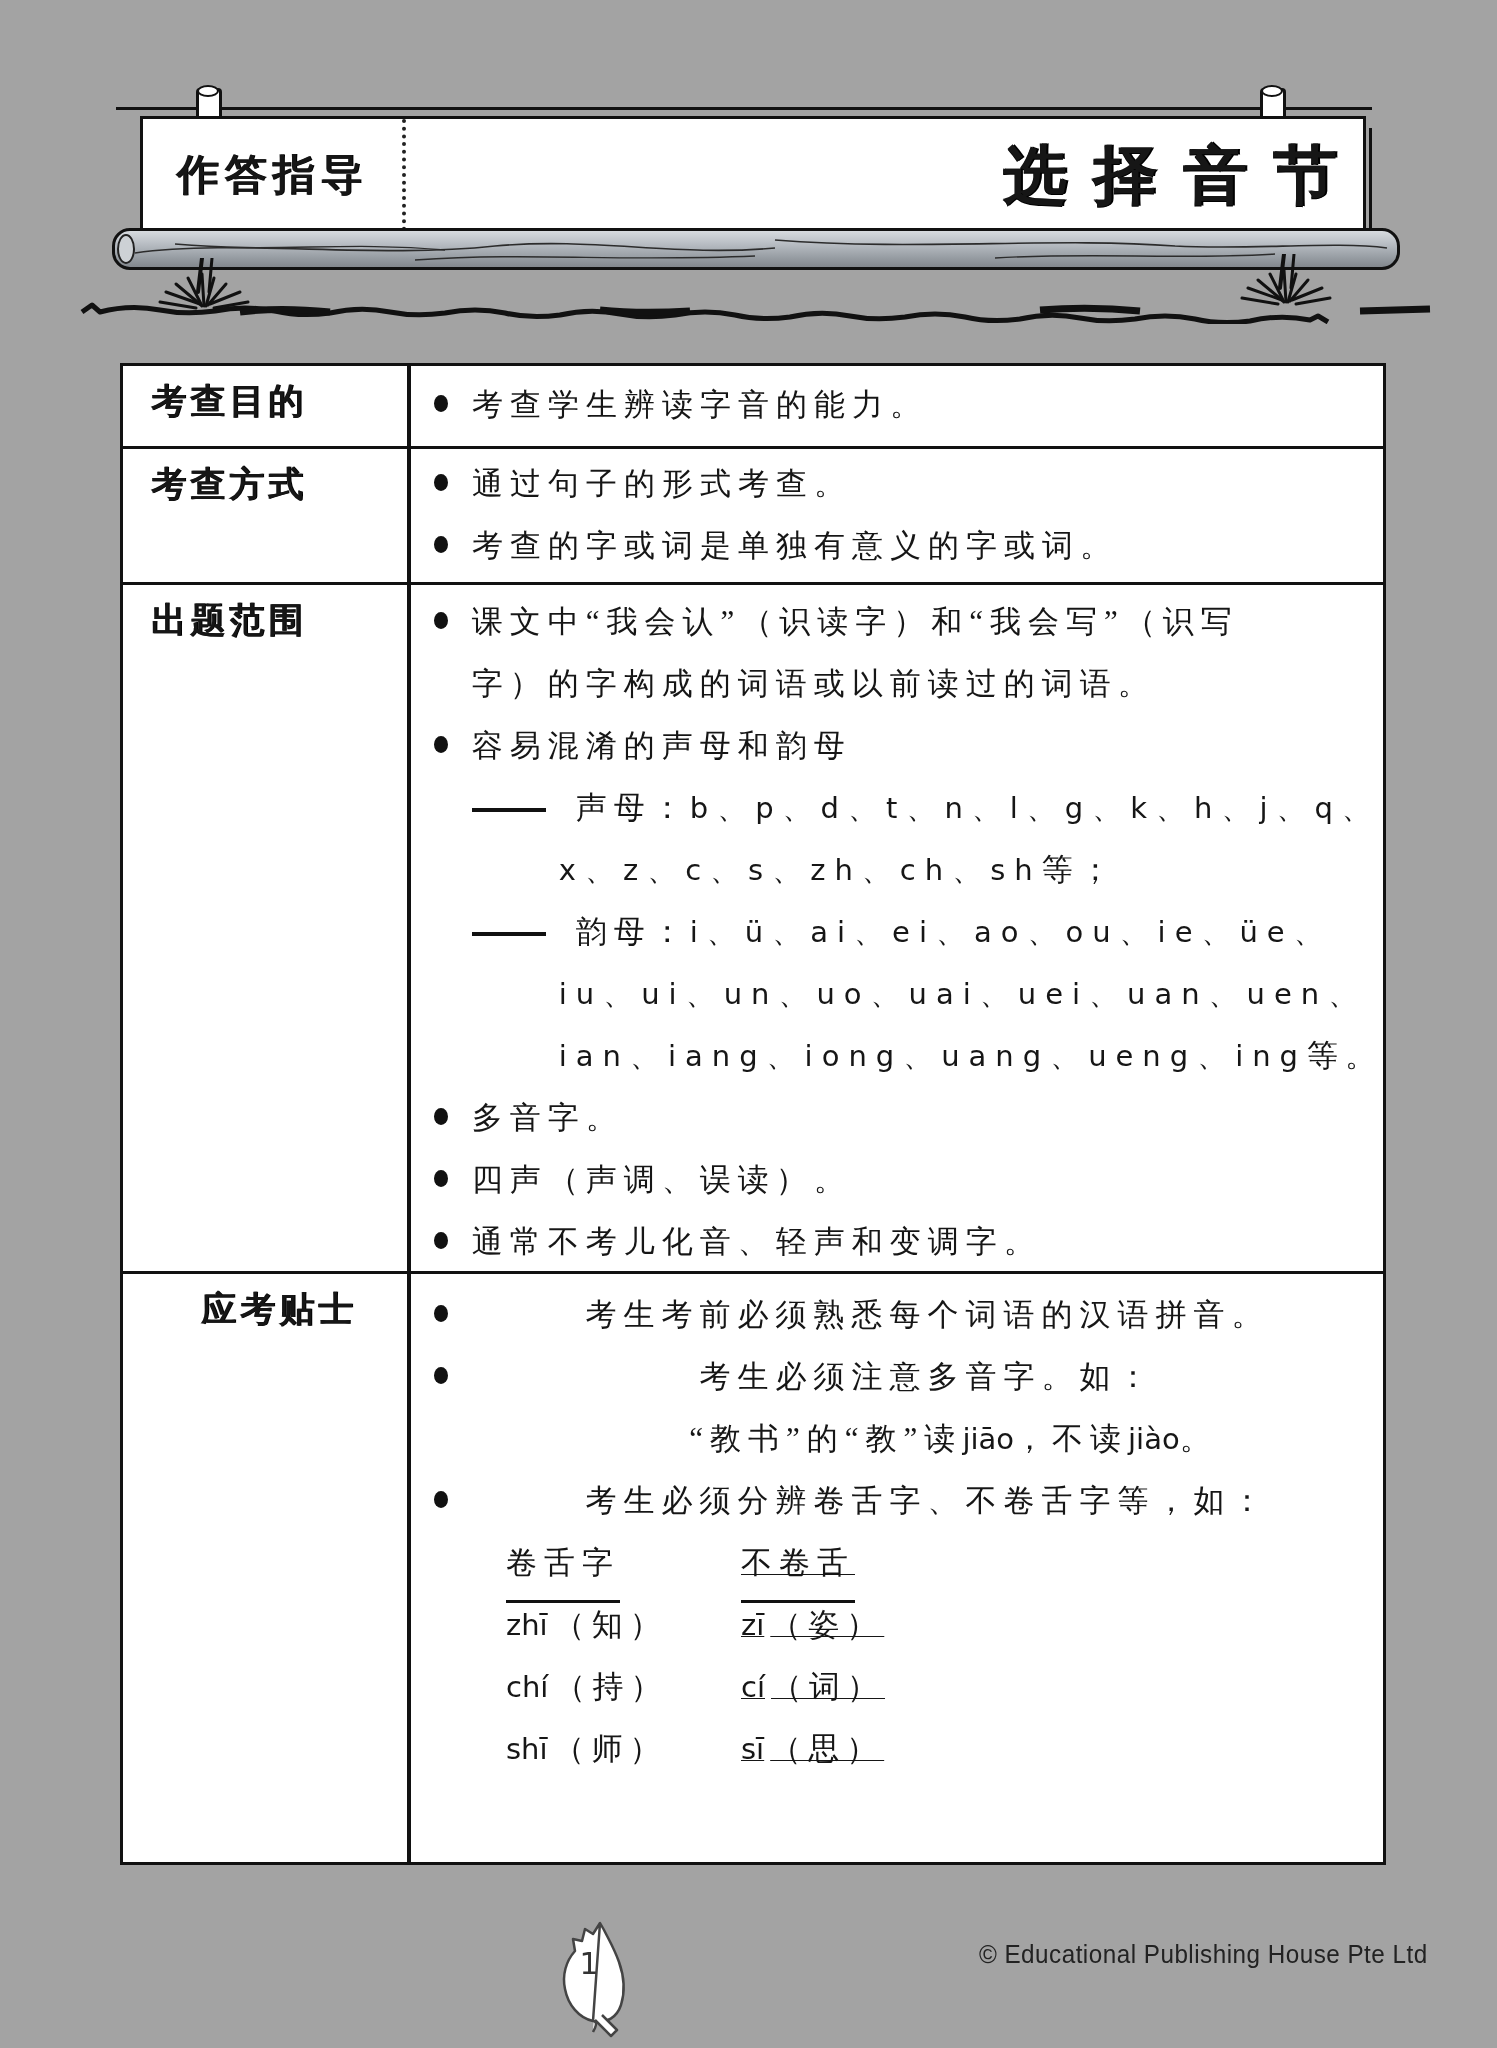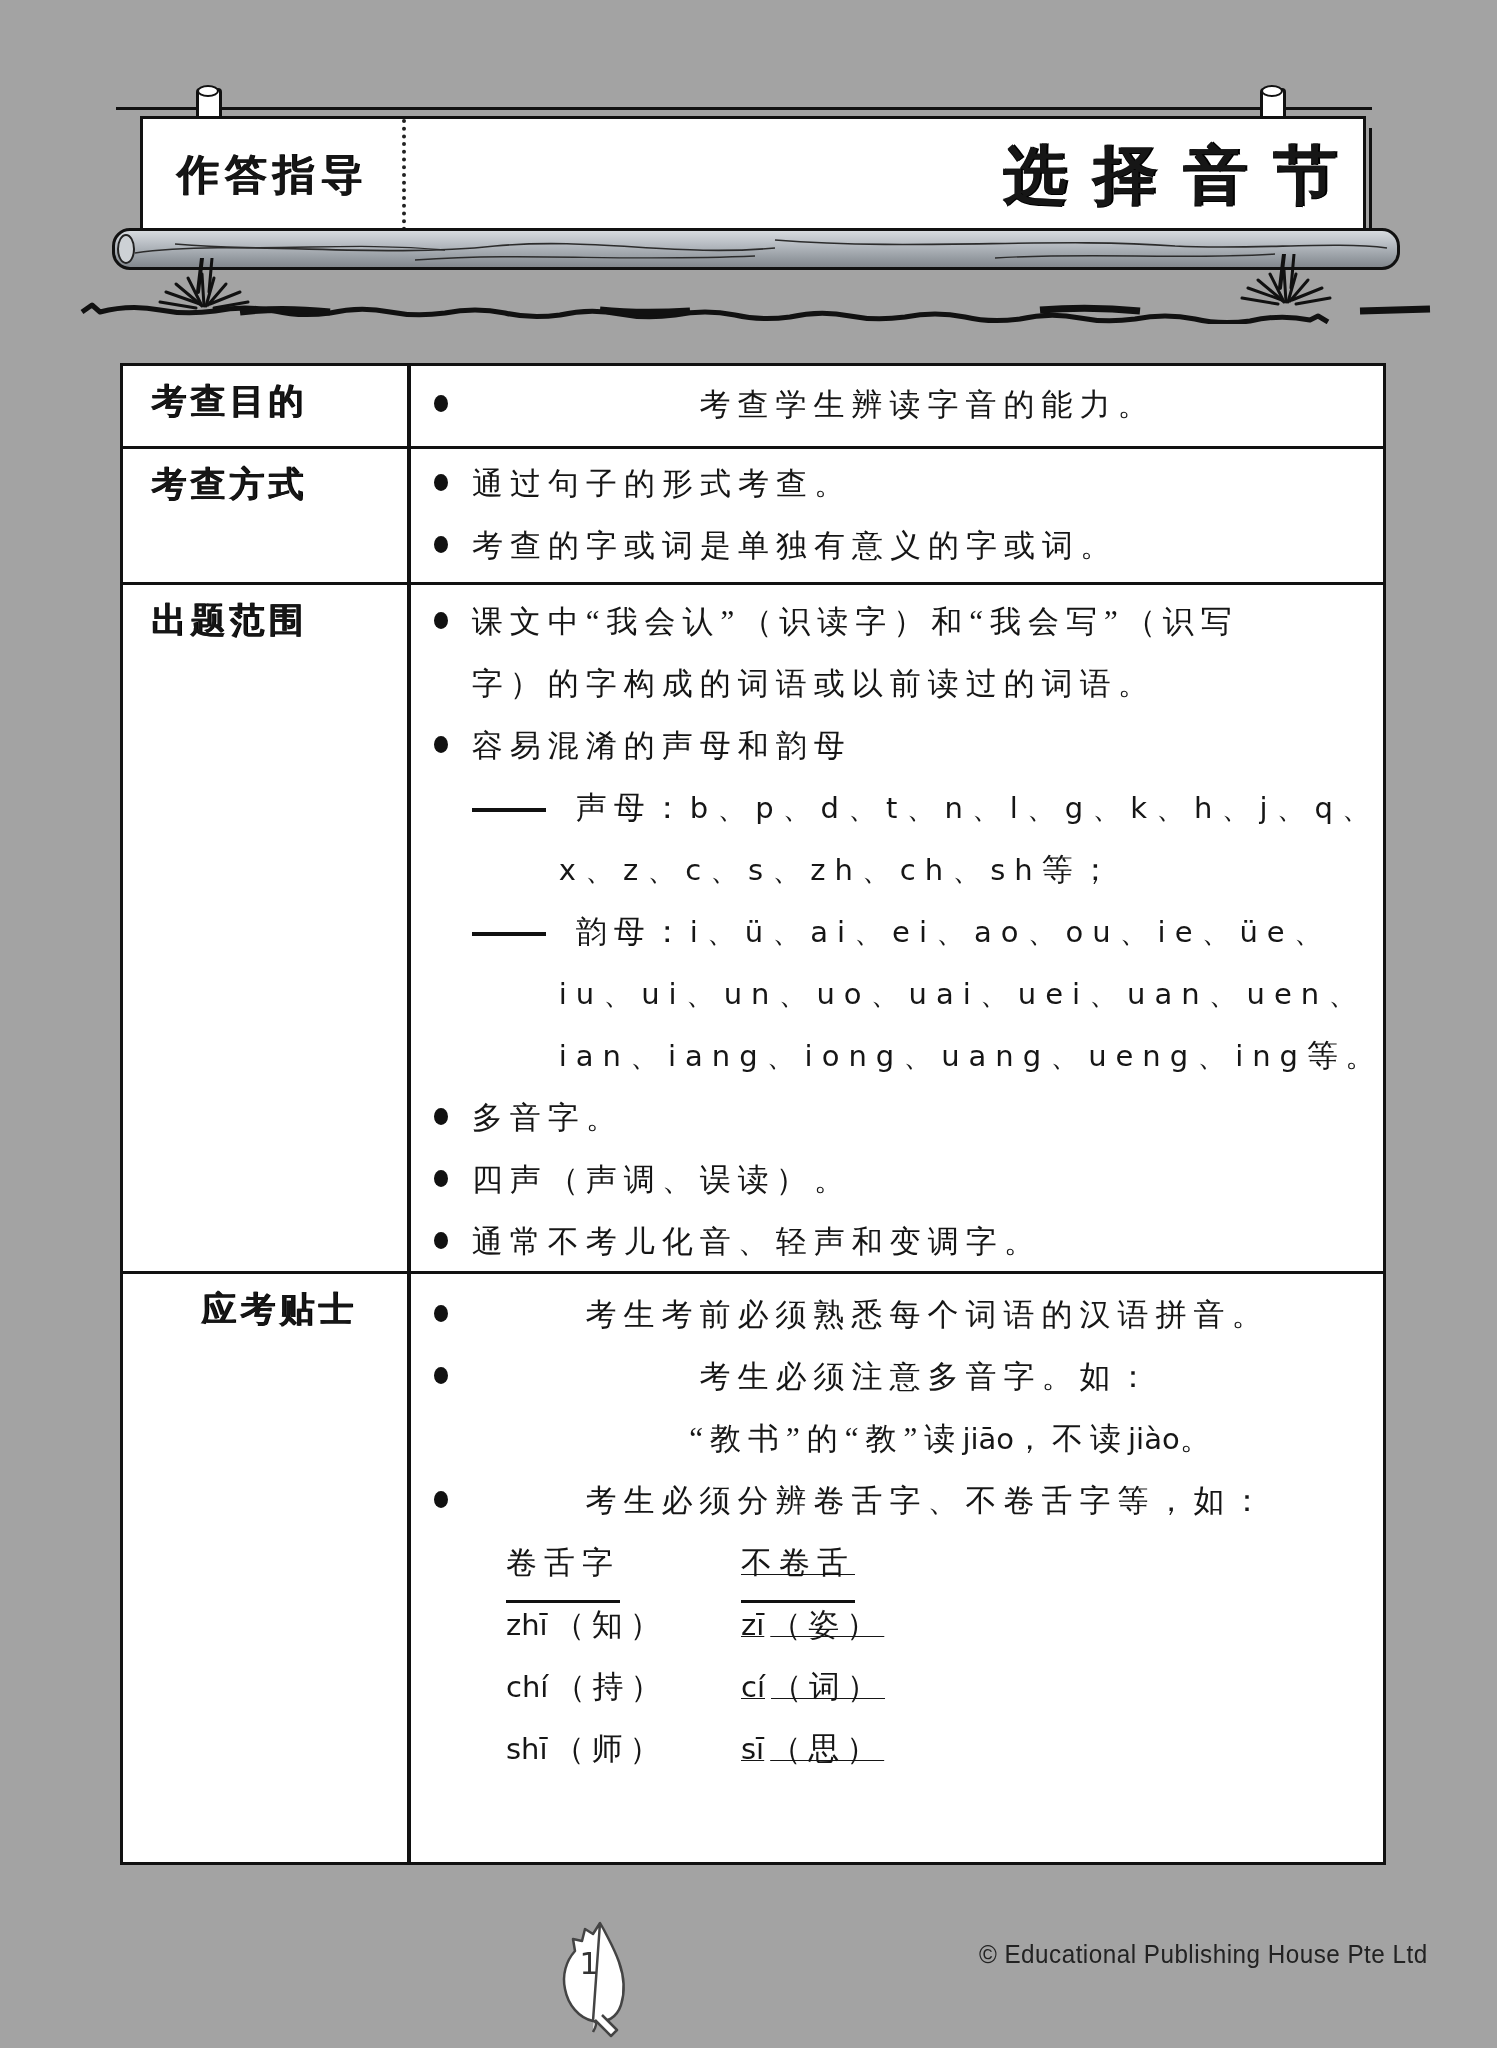--- a/index.html
+++ b/index.html
@@ -33,21 +33,21 @@
   .ground{position:absolute;left:80px;top:298px;width:1366px;height:26px;}
 
   
   .qtable{position:absolute;left:120px;top:363px;width:1260px;border:3px solid #111;background:#fff;}
   .qrow{display:flex;border-top:3px solid #111;}
   .qrow:first-child{border-top:none;}
   .qlabel{width:288px;border-right:4px solid #111;box-sizing:border-box;padding:12px 0 0 28px;}
   .qlabel span{font-family:"Liberation Sans","DejaVu Sans",sans-serif;font-weight:900;font-size:35px;
                letter-spacing:4px;text-shadow:1px 0 0 #000;}
   .qcontent{flex:1;box-sizing:border-box;padding-top:6px;}
-  .qrow.r0{height:80px;} .qrow.r0 .qcontent{padding-top:8px;text-align:center;}
+  .qrow.r0{height:80px;} .qrow.r0 .qcontent{padding-top:8px;}
   .qrow.r1{height:133px;} .qrow.r1 .qcontent{padding-top:4px;}
   .qrow.r2{height:686px;}
   .qrow.r3{height:588px;padding-bottom:0;text-align:center;} .qrow.r3 .qcontent{padding-top:10px;}
 
   .ln{position:relative;height:62px;line-height:62px;padding-left:61px;white-space:nowrap;}
   .ln .cn{font-size:31px;letter-spacing:7px;}
   .ln .py{font-family:"DejaVu Sans","Liberation Sans",sans-serif;font-size:29px;}
   .ln-d .py,.ln-dc .py{letter-spacing:9px;}
   .ln-b::before{content:"";position:absolute;left:23px;top:50%;width:14px;height:17px;margin-top:-10px;
                 border-radius:50%;background:#111;}

